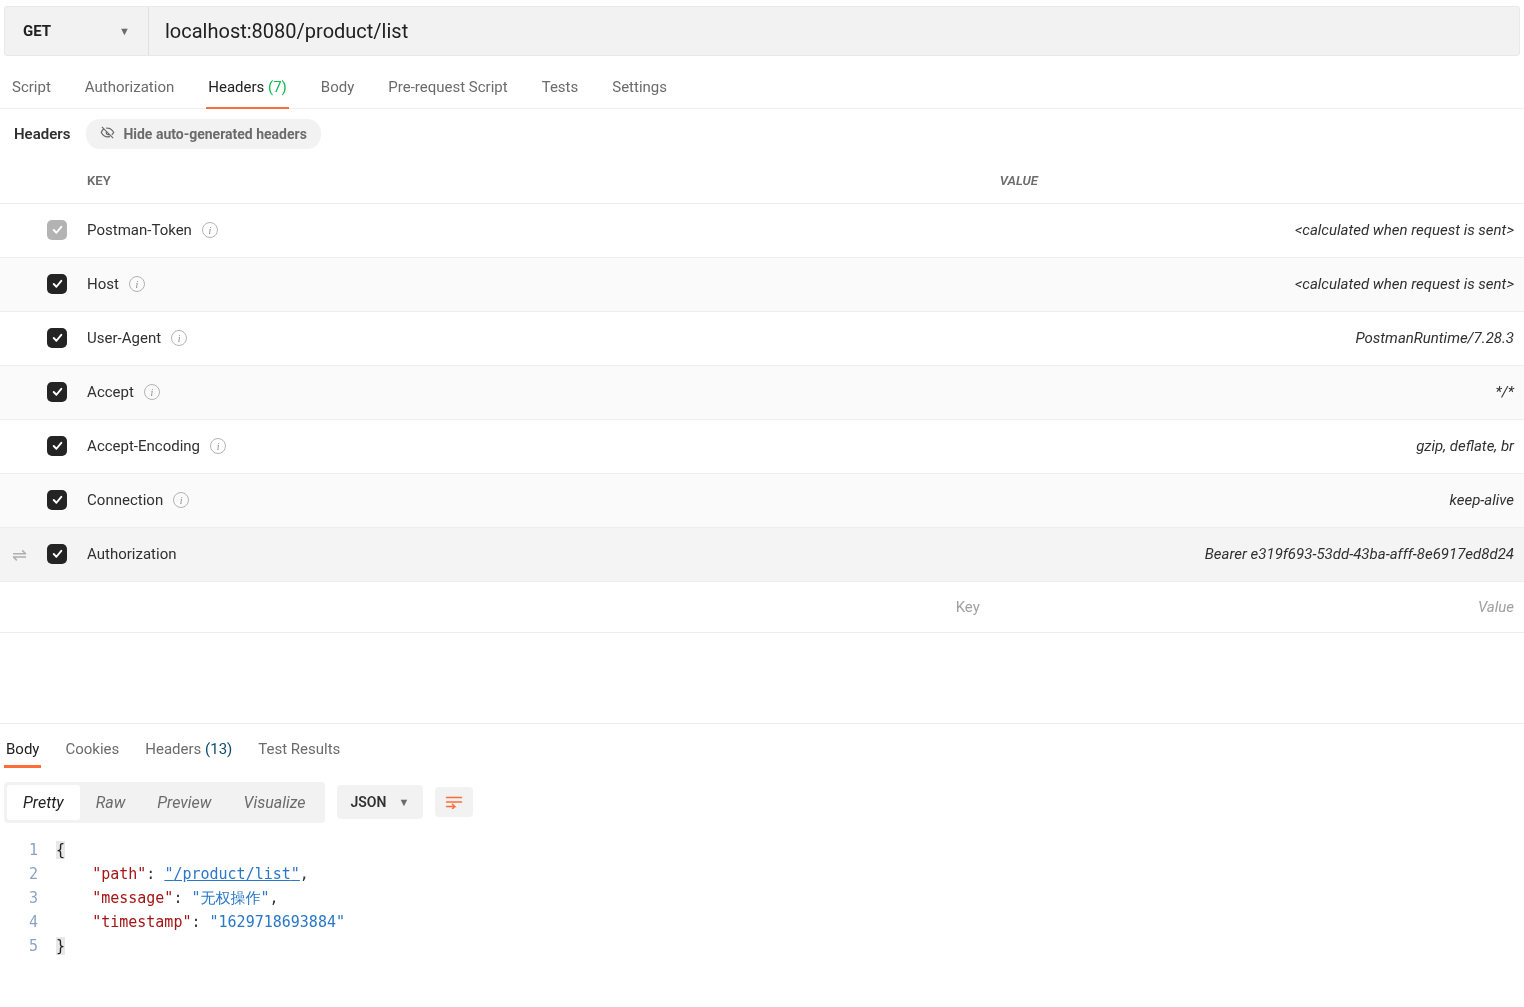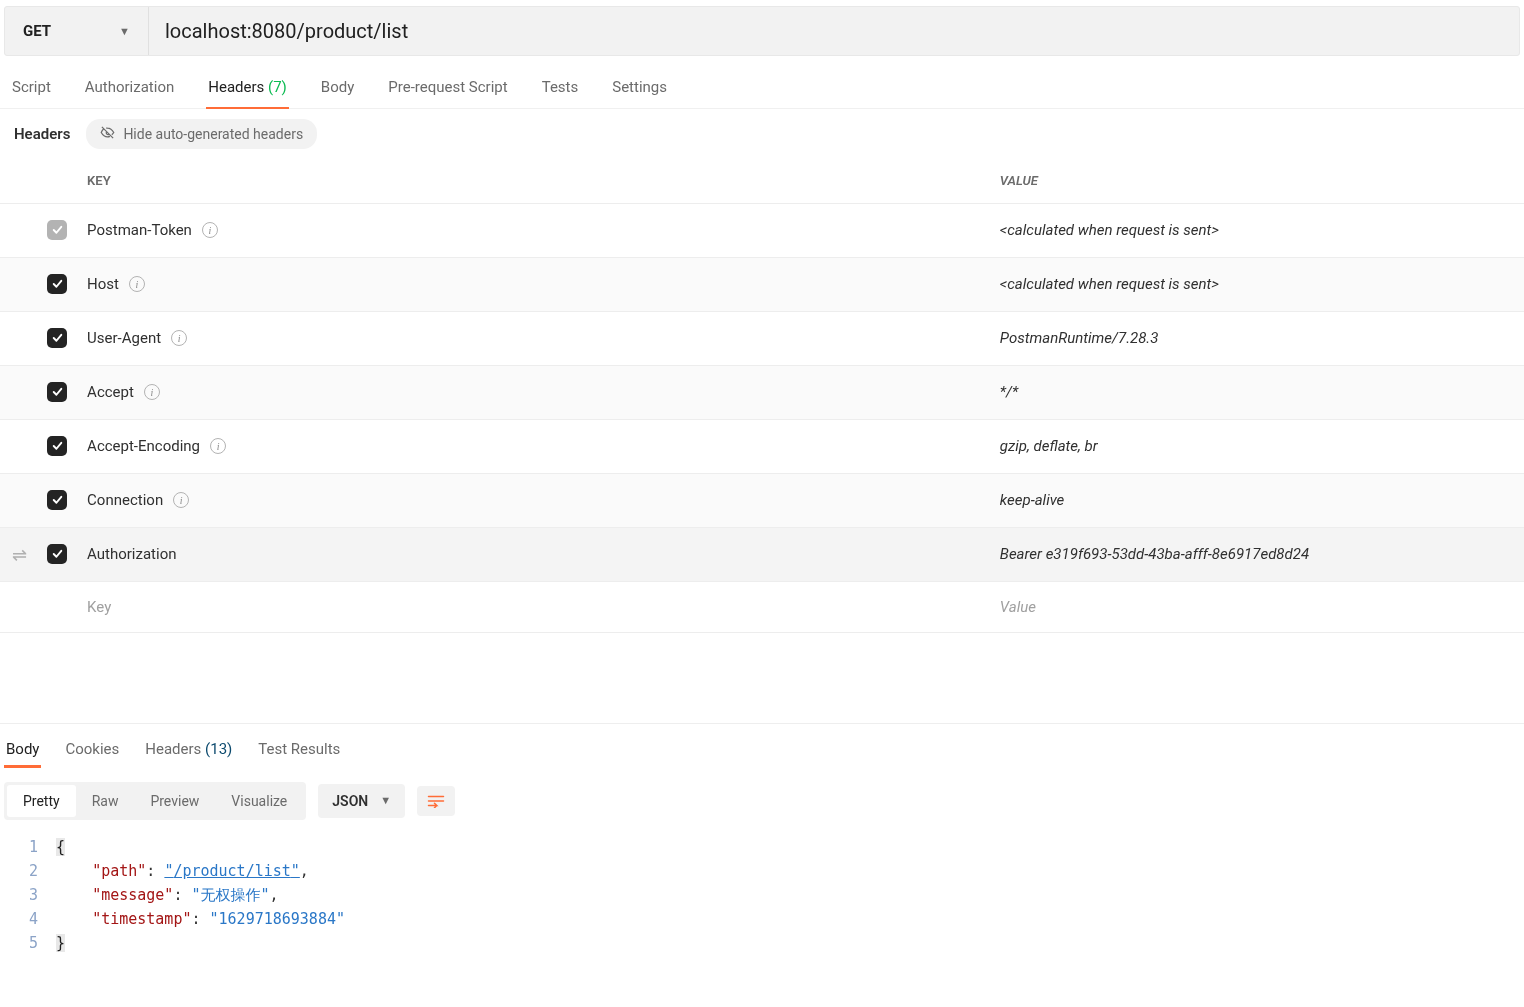--- a/index.html
+++ b/index.html
@@ -11,27 +11,27 @@
 .url-input { flex: 1; display: flex; align-items: center; padding: 0 16px; font-size: 20px; color: #212121; }
 
 .tabs { display: flex; gap: 30px; padding: 14px 10px 0 10px; border-bottom: 1px solid #f0f0f0; }
 .tab { padding: 8px 2px 12px 2px; color: #6b6b6b; font-size: 15px; cursor: pointer; position: relative; }
 .tab.active { color: #212121; }
 .tab.active::after { content:""; position:absolute; left:0; right:0; bottom:-1px; height:2.5px; background:#ff6c37; }
 .tab .count { color: #0cbb52; }
 
 .headers-subbar { display:flex; align-items:center; gap:16px; padding: 10px 14px; }
 .headers-subbar .title { font-weight:600; font-size:15px; color:#303030; }
-.hide-pill { background:#f2f2f2; border-radius:14px; padding:6px 14px; display:flex; align-items:center; gap:8px; color:#6b6b6b; font-size:14px; cursor:pointer; }
+.hide-pill { background:#f2f2f2; border-radius:14px; padding:6px 14px; display:flex; align-items:center; gap:8px; color:#6b6b6b; font-size:14px; cursor:pointer;font-weight:bold; }
 .hide-pill svg { width:15px; height:15px; }
 
 .headers-table { width:100%; border-collapse:collapse; }
 .headers-table tr { border-bottom: 1px solid #ededed; height:44px; }
 .headers-table th { text-align:left; font-size:13px; font-weight:600; color:#6b6b6b; padding: 12px 10px; background:#fff; }
-.headers-table td { font-size:15px; color:#303030; padding: 16px 10px; }
+.headers-table td { font-size:15px; color:#303030; padding: 16px 10px; text-align: right; }
 .col-drag { width:18px; }
 .col-check { width:36px; text-align:center; }
 .col-key { width:62%; padding-left:10px; }
 .col-val { width:36%; padding-left:12px;font-style:italic; }
 .key-cell { display:flex; align-items:center; gap:10px; }
 .info-icon { width:16px; height:16px; border:1px solid #b3b3b3; border-radius:50%; display:inline-flex; align-items:center; justify-content:center; font-size:10px; color:#8a8a8a; font-family: Georgia, serif; font-style:italic; }
 .chk { width:20px; height:20px; border-radius:5px; background:#242424; display:inline-flex; align-items:center; justify-content:center; }
 .chk.disabled { background:#b3b3b3; }
 .chk svg { width:13px; height:13px; }
 .placeholder { color:#a0a0a0; }
@@ -42,21 +42,21 @@
 
 .response-section { border-top:1px solid #eee; margin-top:90px; }
 .resp-tabs { display:flex; gap:22px; padding: 10px 4px 0 4px; }
 .resp-tab { padding:6px 2px 10px 2px; color:#6b6b6b; font-size:15px; cursor:pointer; position:relative; }
 .resp-tab.active { color:#212121; }
 .resp-tab.active::after { content:""; position:absolute; left:0; right:0; bottom:0; height:2.5px; background:#ff6c37; }
 .resp-tab .count { color:#0c4a6e; }
 
 .resp-toolbar { display:flex; align-items:center; gap:12px; padding: 14px 4px; }
 .seg-group { display:flex; background:#f2f2f2; border-radius:4px; padding:3px; }
-.seg { padding:8px 16px; color:#6b6b6b; font-size:14px; cursor:pointer; border-radius:3px; }
+.seg { padding:8px 16px; color:#6b6b6b; font-size:16px; cursor:pointer; border-radius:3px;font-style:italic; }
 .seg.active { background:#fff; color:#212121; }
 .json-sel { background:#f2f2f2; border-radius:4px; padding:9px 14px; display:flex; align-items:center; gap:12px; color:#303030; font-size:14px; font-weight:600; cursor:pointer; }
 .json-sel .chev { color:#6b6b6b; font-size:11px; }
 .wrap-btn { background:#f2f2f2; border-radius:4px; padding:8px 10px; cursor:pointer; color:#ff6c37; }
 .wrap-btn svg { width:18px; height:14px; display:block; }
 
 .json-view { font-family: ui-monospace, "SF Mono", Menlo, Consolas, monospace; font-size:15px; padding: 4px 0 30px 0; }
 .json-line { display:flex; align-items:flex-start; height:24px; }
 .gutter { width:56px; text-align:right; padding-right:18px; color:#8ba3c7; user-select:none; }
 .code { white-space:pre; }

